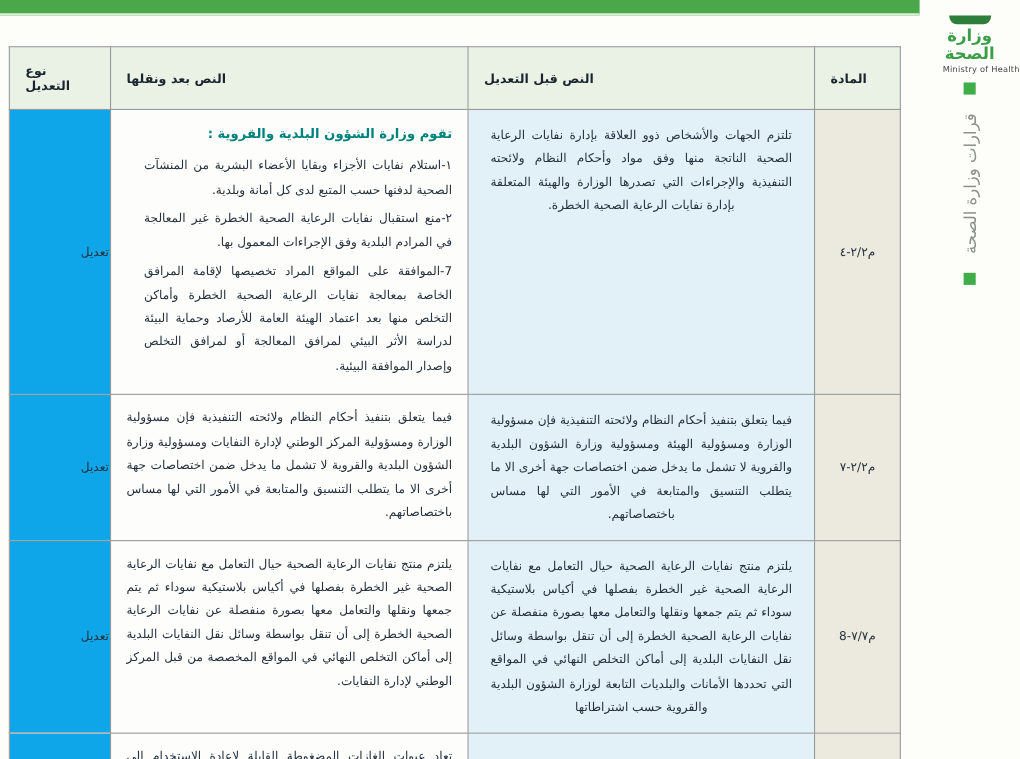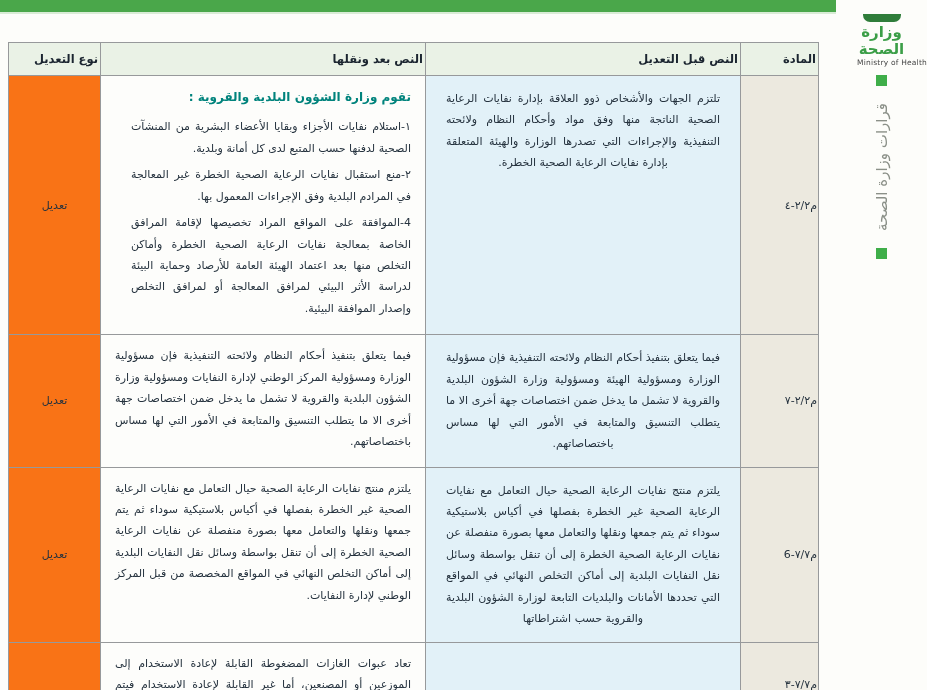--- a/index.html
+++ b/index.html
@@ -55,37 +55,37 @@
   }
   table.amend col.c-article{width:78px;}
   table.amend col.c-before{width:315px;}
   table.amend col.c-after{width:325px;}
   table.amend col.c-type{width:92px;}
   table.amend th,table.amend td{
     border:1px solid #97999b;overflow:hidden;
   }
   table.amend th{
     height:28px;background:#eaf2e6;font-size:11.5px;font-weight:bold;
-    color:#1b2530;text-align:right;vertical-align:middle;padding:2px;
+    color:#1b2530;text-align:left;vertical-align:middle;padding:14px;
   }
   td.cell-article{
-    background:#ece9df;text-align:right;vertical-align:middle;
+    background:#ece9df;text-align:center;vertical-align:middle;
     font-size:11px;color:#25323e;
   }
   td.cell-before{
     background:#e2f1f8;vertical-align:top;padding:12px 20px;
     font-size:11px;line-height:1.95;
     text-align:justify;text-align-last:center;
   }
   td.cell-after{
     background:#fdfdfb;vertical-align:top;padding:10px 14px;
     font-size:11px;line-height:1.95;text-align:justify;
   }
   td.cell-type{
-    background:#f97316;text-align:center;vertical-align:middle;
+    background:#0ea5e9;text-align:right;vertical-align:middle;
     font-size:11px;color:#25323e;
   }
   tr.r1{height:195px;} tr.r2{height:100px;} tr.r3{height:155px;}
   tr.r4{height:75px;}
   .after-title{
     color:#00837c;font-weight:bold;font-size:12px;margin:0 0 7px 0;
     text-align:center;text-align-last:right;
   }
   .after-item{margin:0 0 5px 16px;}
 </style>
@@ -121,32 +121,32 @@
     </tr>
   </thead>
   <tbody>
     <tr class="r1">
       <td class="cell-article">م٢/٢-٤</td>
       <td class="cell-before">تلتزم الجهات والأشخاص ذوو العلاقة بإدارة نفايات الرعاية الصحية الناتجة منها وفق مواد وأحكام النظام ولائحته التنفيذية والإجراءات التي تصدرها الوزارة والهيئة المتعلقة بإدارة نفايات الرعاية الصحية الخطرة.</td>
       <td class="cell-after">
         <div class="after-title">تقوم وزارة الشؤون البلدية والقروية :</div>
         <div class="after-item">١-استلام نفايات الأجزاء وبقايا الأعضاء البشرية من المنشآت الصحية لدفنها حسب المتبع لدى كل أمانة وبلدية.</div>
         <div class="after-item">٢-منع استقبال نفايات الرعاية الصحية الخطرة غير المعالجة في المرادم البلدية وفق الإجراءات المعمول بها.</div>
-        <div class="after-item">4-الموافقة على المواقع المراد تخصيصها لإقامة المرافق الخاصة بمعالجة نفايات الرعاية الصحية الخطرة وأماكن التخلص منها بعد اعتماد الهيئة العامة للأرصاد وحماية البيئة لدراسة الأثر البيئي لمرافق المعالجة أو لمرافق التخلص وإصدار الموافقة البيئية.</div>
+        <div class="after-item">7-الموافقة على المواقع المراد تخصيصها لإقامة المرافق الخاصة بمعالجة نفايات الرعاية الصحية الخطرة وأماكن التخلص منها بعد اعتماد الهيئة العامة للأرصاد وحماية البيئة لدراسة الأثر البيئي لمرافق المعالجة أو لمرافق التخلص وإصدار الموافقة البيئية.</div>
       </td>
       <td class="cell-type">تعديل</td>
     </tr>
     <tr class="r2">
       <td class="cell-article">م٢/٢-٧</td>
       <td class="cell-before">فيما يتعلق بتنفيذ أحكام النظام ولائحته التنفيذية فإن مسؤولية الوزارة ومسؤولية الهيئة ومسؤولية وزارة الشؤون البلدية والقروية لا تشمل ما يدخل ضمن اختصاصات جهة أخرى الا ما يتطلب التنسيق والمتابعة في الأمور التي لها مساس باختصاصاتهم.</td>
       <td class="cell-after">فيما يتعلق بتنفيذ أحكام النظام ولائحته التنفيذية فإن مسؤولية الوزارة ومسؤولية المركز الوطني لإدارة النفايات ومسؤولية وزارة الشؤون البلدية والقروية لا تشمل ما يدخل ضمن اختصاصات جهة أخرى الا ما يتطلب التنسيق والمتابعة في الأمور التي لها مساس باختصاصاتهم.</td>
       <td class="cell-type">تعديل</td>
     </tr>
     <tr class="r3">
-      <td class="cell-article">م٧/٧-6</td>
+      <td class="cell-article">م٧/٧-8</td>
       <td class="cell-before">يلتزم منتج نفايات الرعاية الصحية حيال التعامل مع نفايات الرعاية الصحية غير الخطرة بفصلها في أكياس بلاستيكية سوداء ثم يتم جمعها ونقلها والتعامل معها بصورة منفصلة عن نفايات الرعاية الصحية الخطرة إلى أن تنقل بواسطة وسائل نقل النفايات البلدية إلى أماكن التخلص النهائي في المواقع التي تحددها الأمانات والبلديات التابعة لوزارة الشؤون البلدية والقروية حسب اشتراطاتها</td>
       <td class="cell-after">يلتزم منتج نفايات الرعاية الصحية حيال التعامل مع نفايات الرعاية الصحية غير الخطرة بفصلها في أكياس بلاستيكية سوداء ثم يتم جمعها ونقلها والتعامل معها بصورة منفصلة عن نفايات الرعاية الصحية الخطرة إلى أن تنقل بواسطة وسائل نقل النفايات البلدية إلى أماكن التخلص النهائي في المواقع المخصصة من قبل المركز الوطني لإدارة النفايات.</td>
       <td class="cell-type">تعديل</td>
     </tr>
     <tr class="r4">
       <td class="cell-article">م٧/٧-٣</td>
       <td class="cell-before"></td>
       <td class="cell-after">تعاد عبوات الغازات المضغوطة القابلة لإعادة الاستخدام إلى الموزعين أو المصنعين، أما غير القابلة لإعادة الاستخدام فيتم التخلص منها وفقاً لما يحدده المركز الوطني لإدارة النفايات.</td>
       <td class="cell-type"></td>
     </tr>

